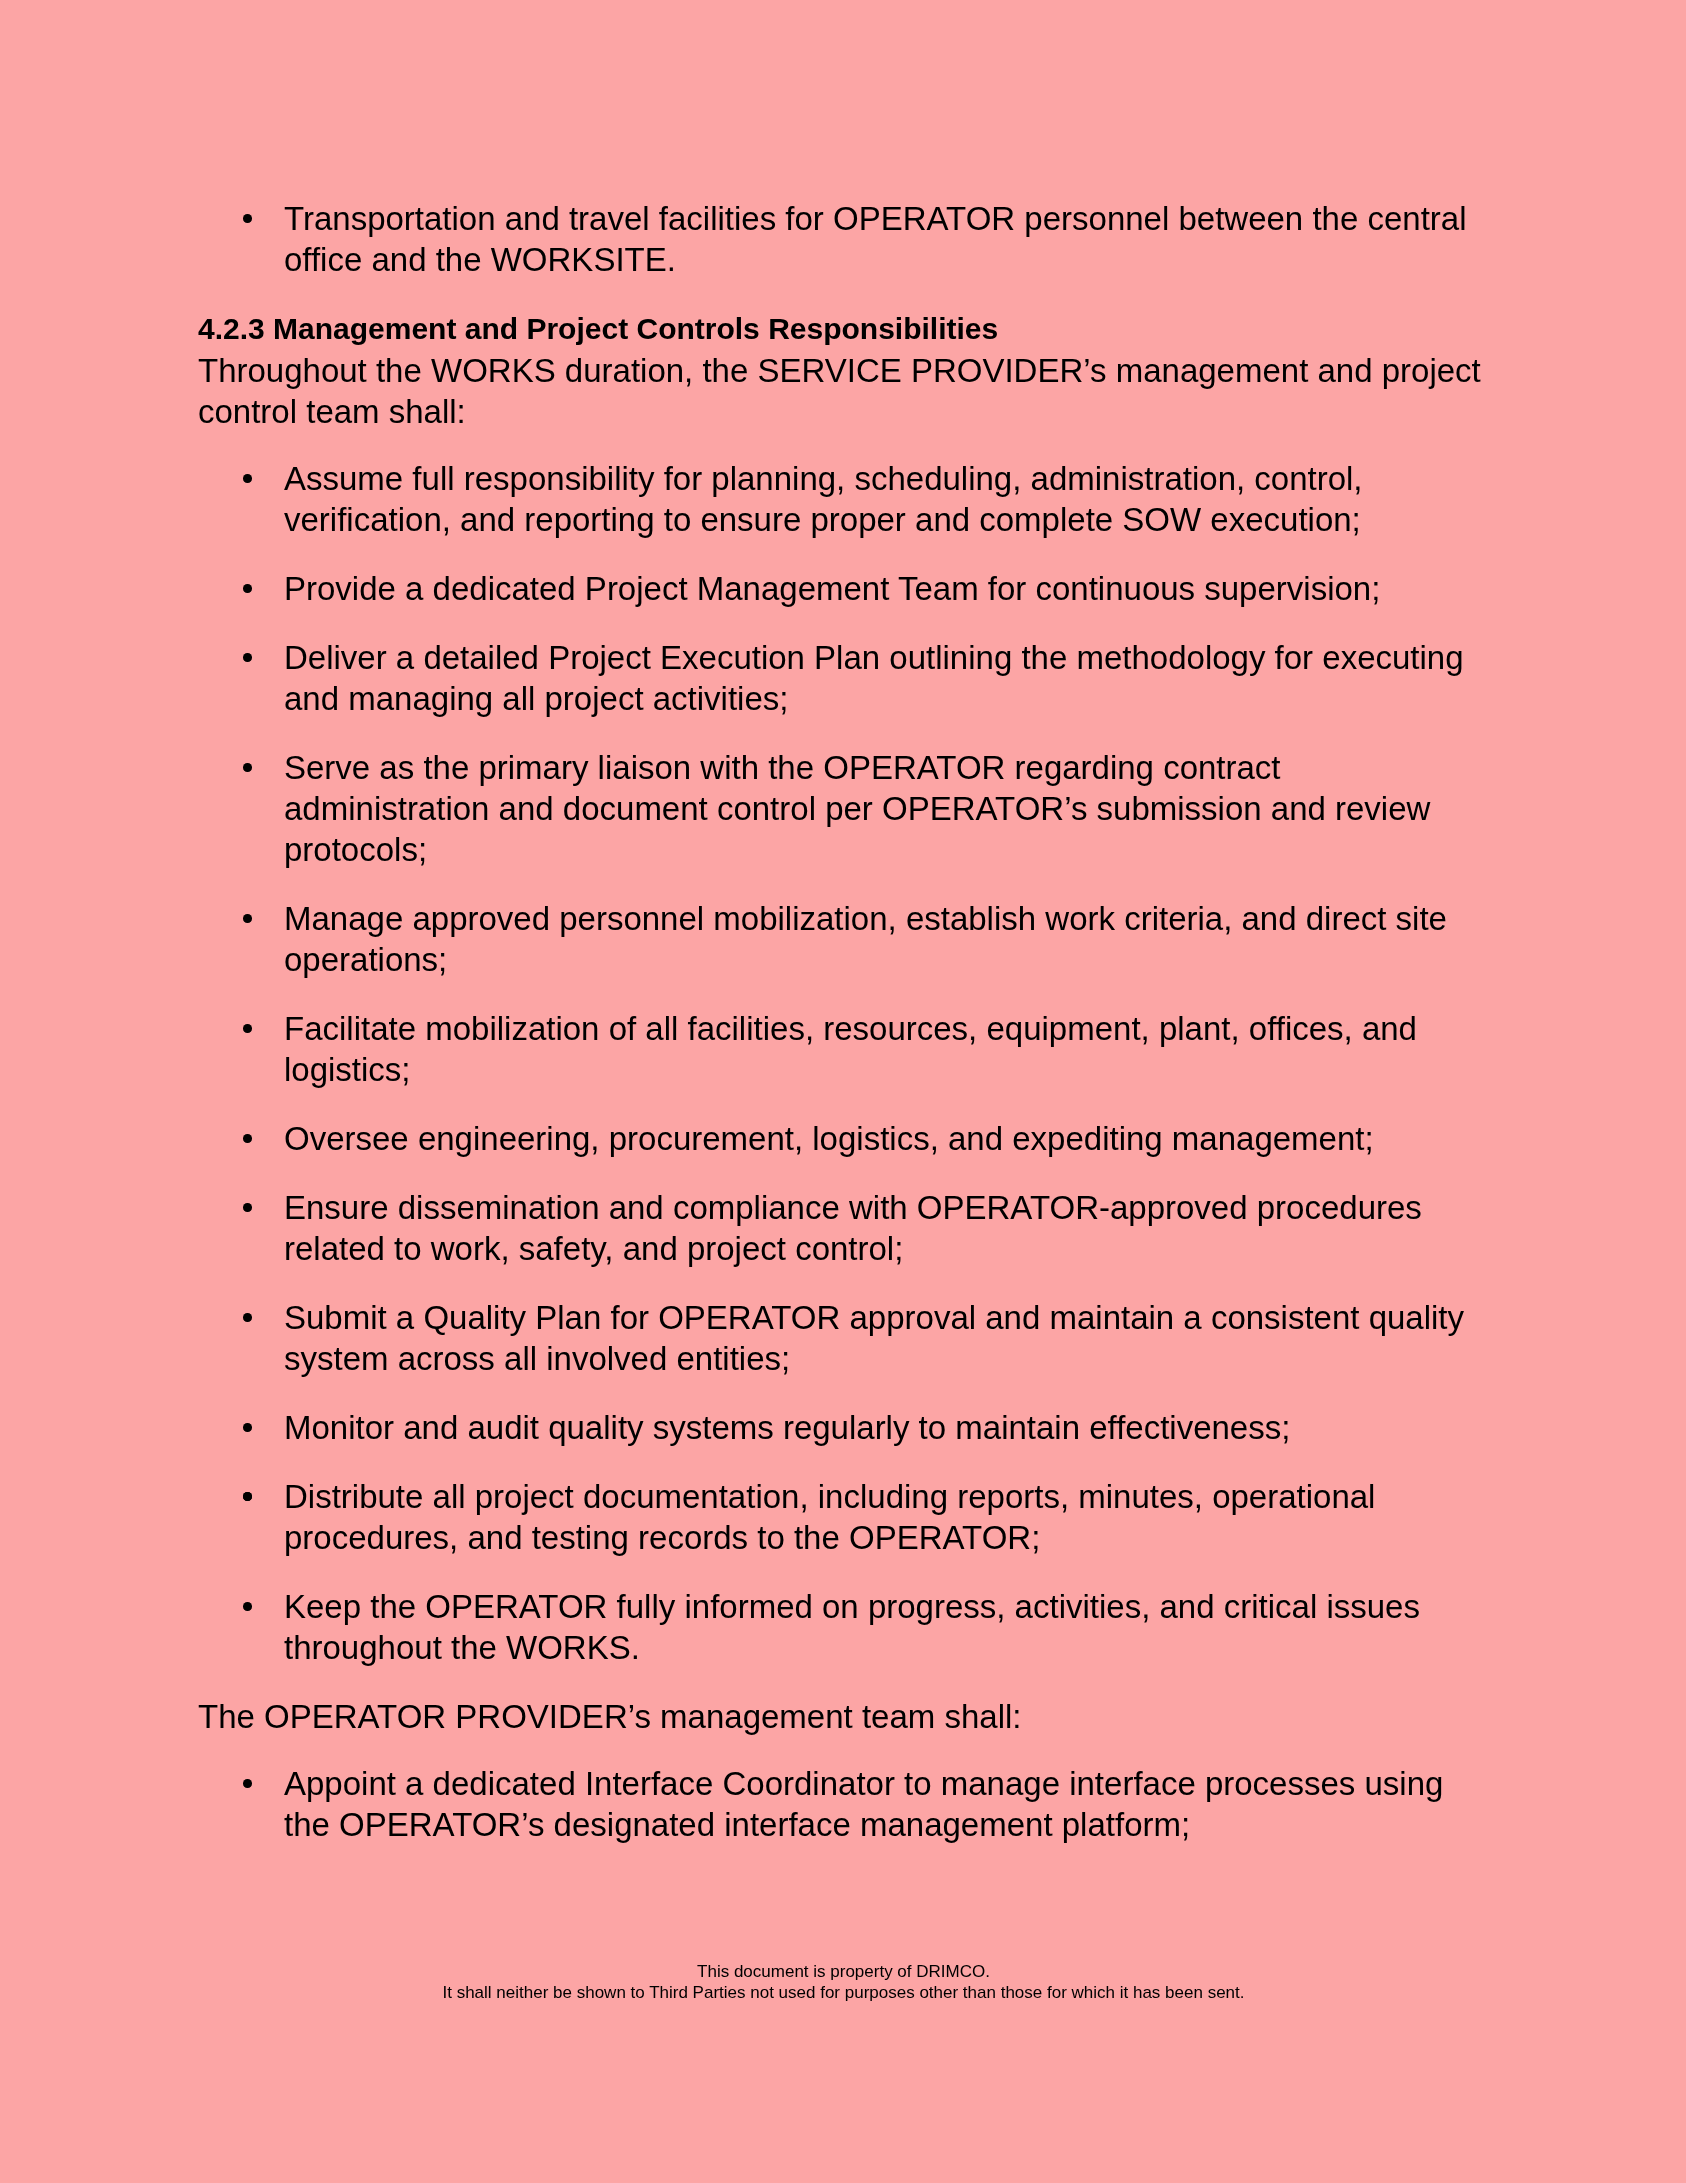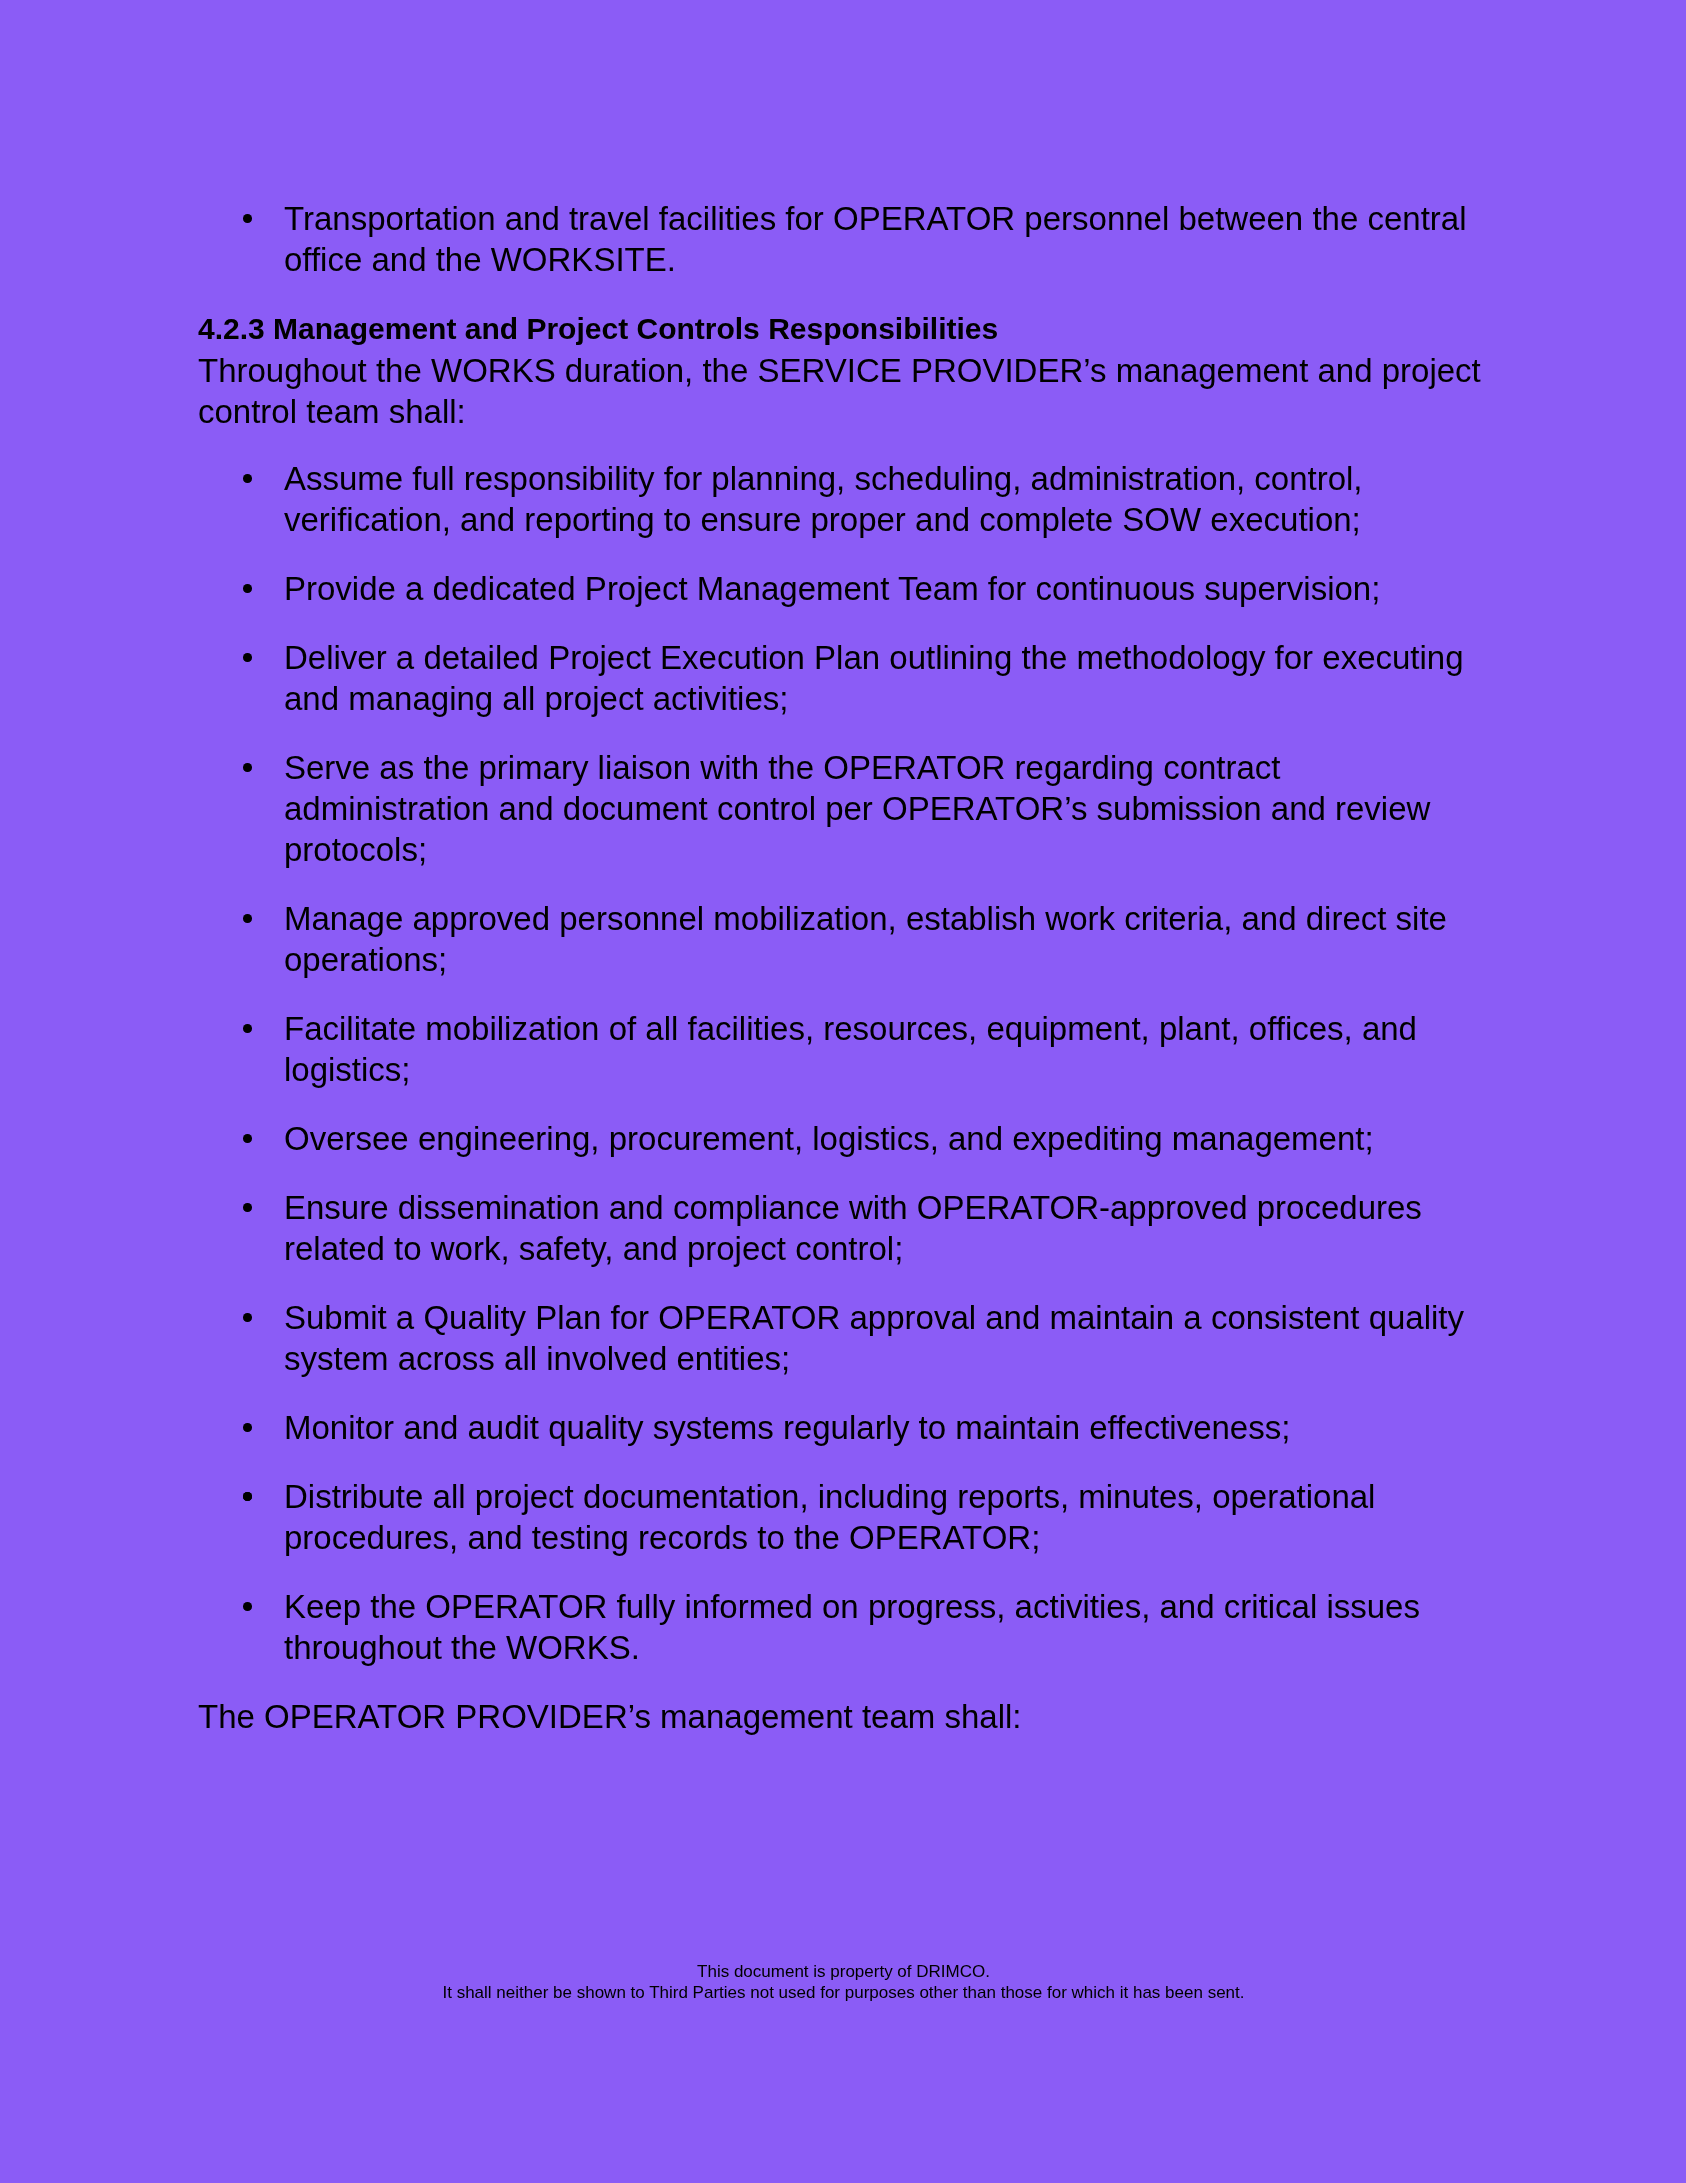--- a/index.html
+++ b/index.html
@@ -4,21 +4,21 @@
 <style>
   html, body {
     margin: 0;
     padding: 0;
     background: #ffffff;
   }
   .page {
     position: relative;
     width: 1687px;
     height: 2183px;
-    background: #8b5cf6;
+    background: #fca5a5;
     color: #000000;
     font-family: "Liberation Sans", "DejaVu Sans", sans-serif;
     font-size: 33px;
     line-height: 41px;
     box-sizing: border-box;
     padding: 198px 198px 0 198px;
     overflow: hidden;
   }
   .heading {
     font-size: 30px;
@@ -87,20 +87,23 @@
     <li><span class="dot"></span><span>Ensure dissemination and compliance with OPERATOR-approved procedures related to work, safety, and project control;</span></li>
     <li><span class="dot"></span><span>Submit a Quality Plan for OPERATOR approval and maintain a consistent quality system across all involved entities;</span></li>
     <li><span class="dot"></span><span>Monitor and audit quality systems regularly to maintain effectiveness;</span></li>
     <li><span class="dot"></span></li>
     <li><span class="dot"></span><span>Distribute all project documentation, including reports, minutes, operational procedures, and testing records to the OPERATOR;</span></li>
     <li><span class="dot"></span><span>Keep the OPERATOR fully informed on progress, activities, and critical issues throughout the WORKS.</span></li>
   </ul>
 
   <p class="para">The OPERATOR PROVIDER’s management team shall:</p>
 
+  <ul class="bullets">
+    <li><span class="dot"></span><span>Appoint a dedicated Interface Coordinator to manage interface processes using the OPERATOR’s designated interface management platform;</span></li>
+  </ul>
 
   <div class="footer">
     <div>This document is property of DRIMCO.</div>
     <div>It shall neither be shown to Third Parties not used for purposes other than those for which it has been sent.</div>
   </div>
 
 </div>
 
 
 </body></html>

